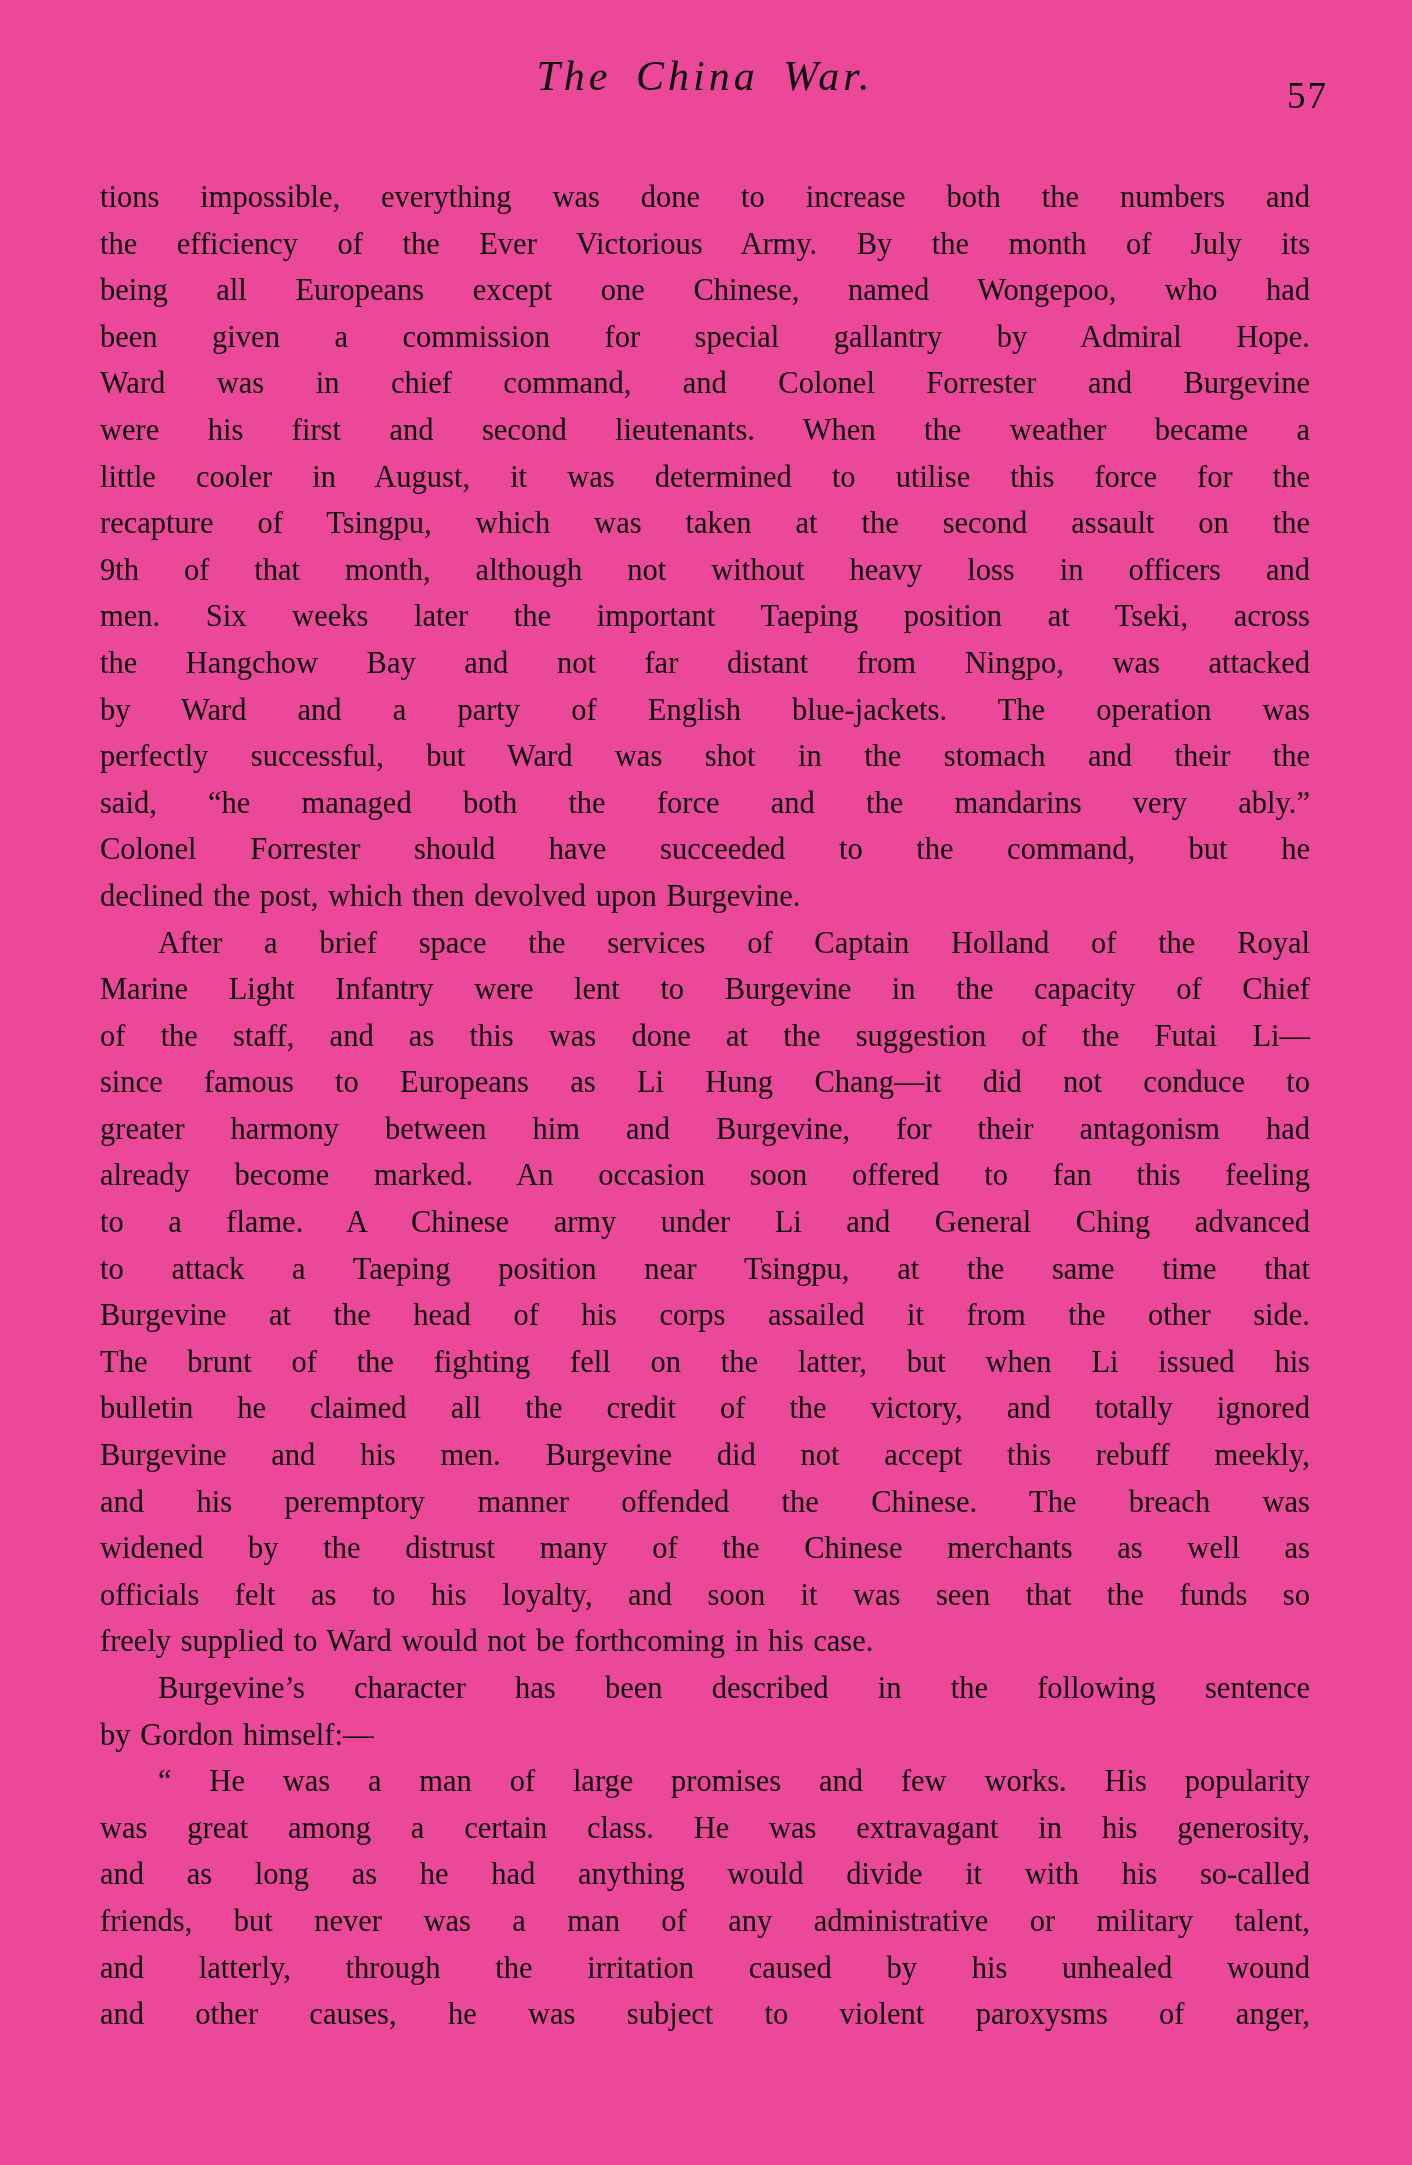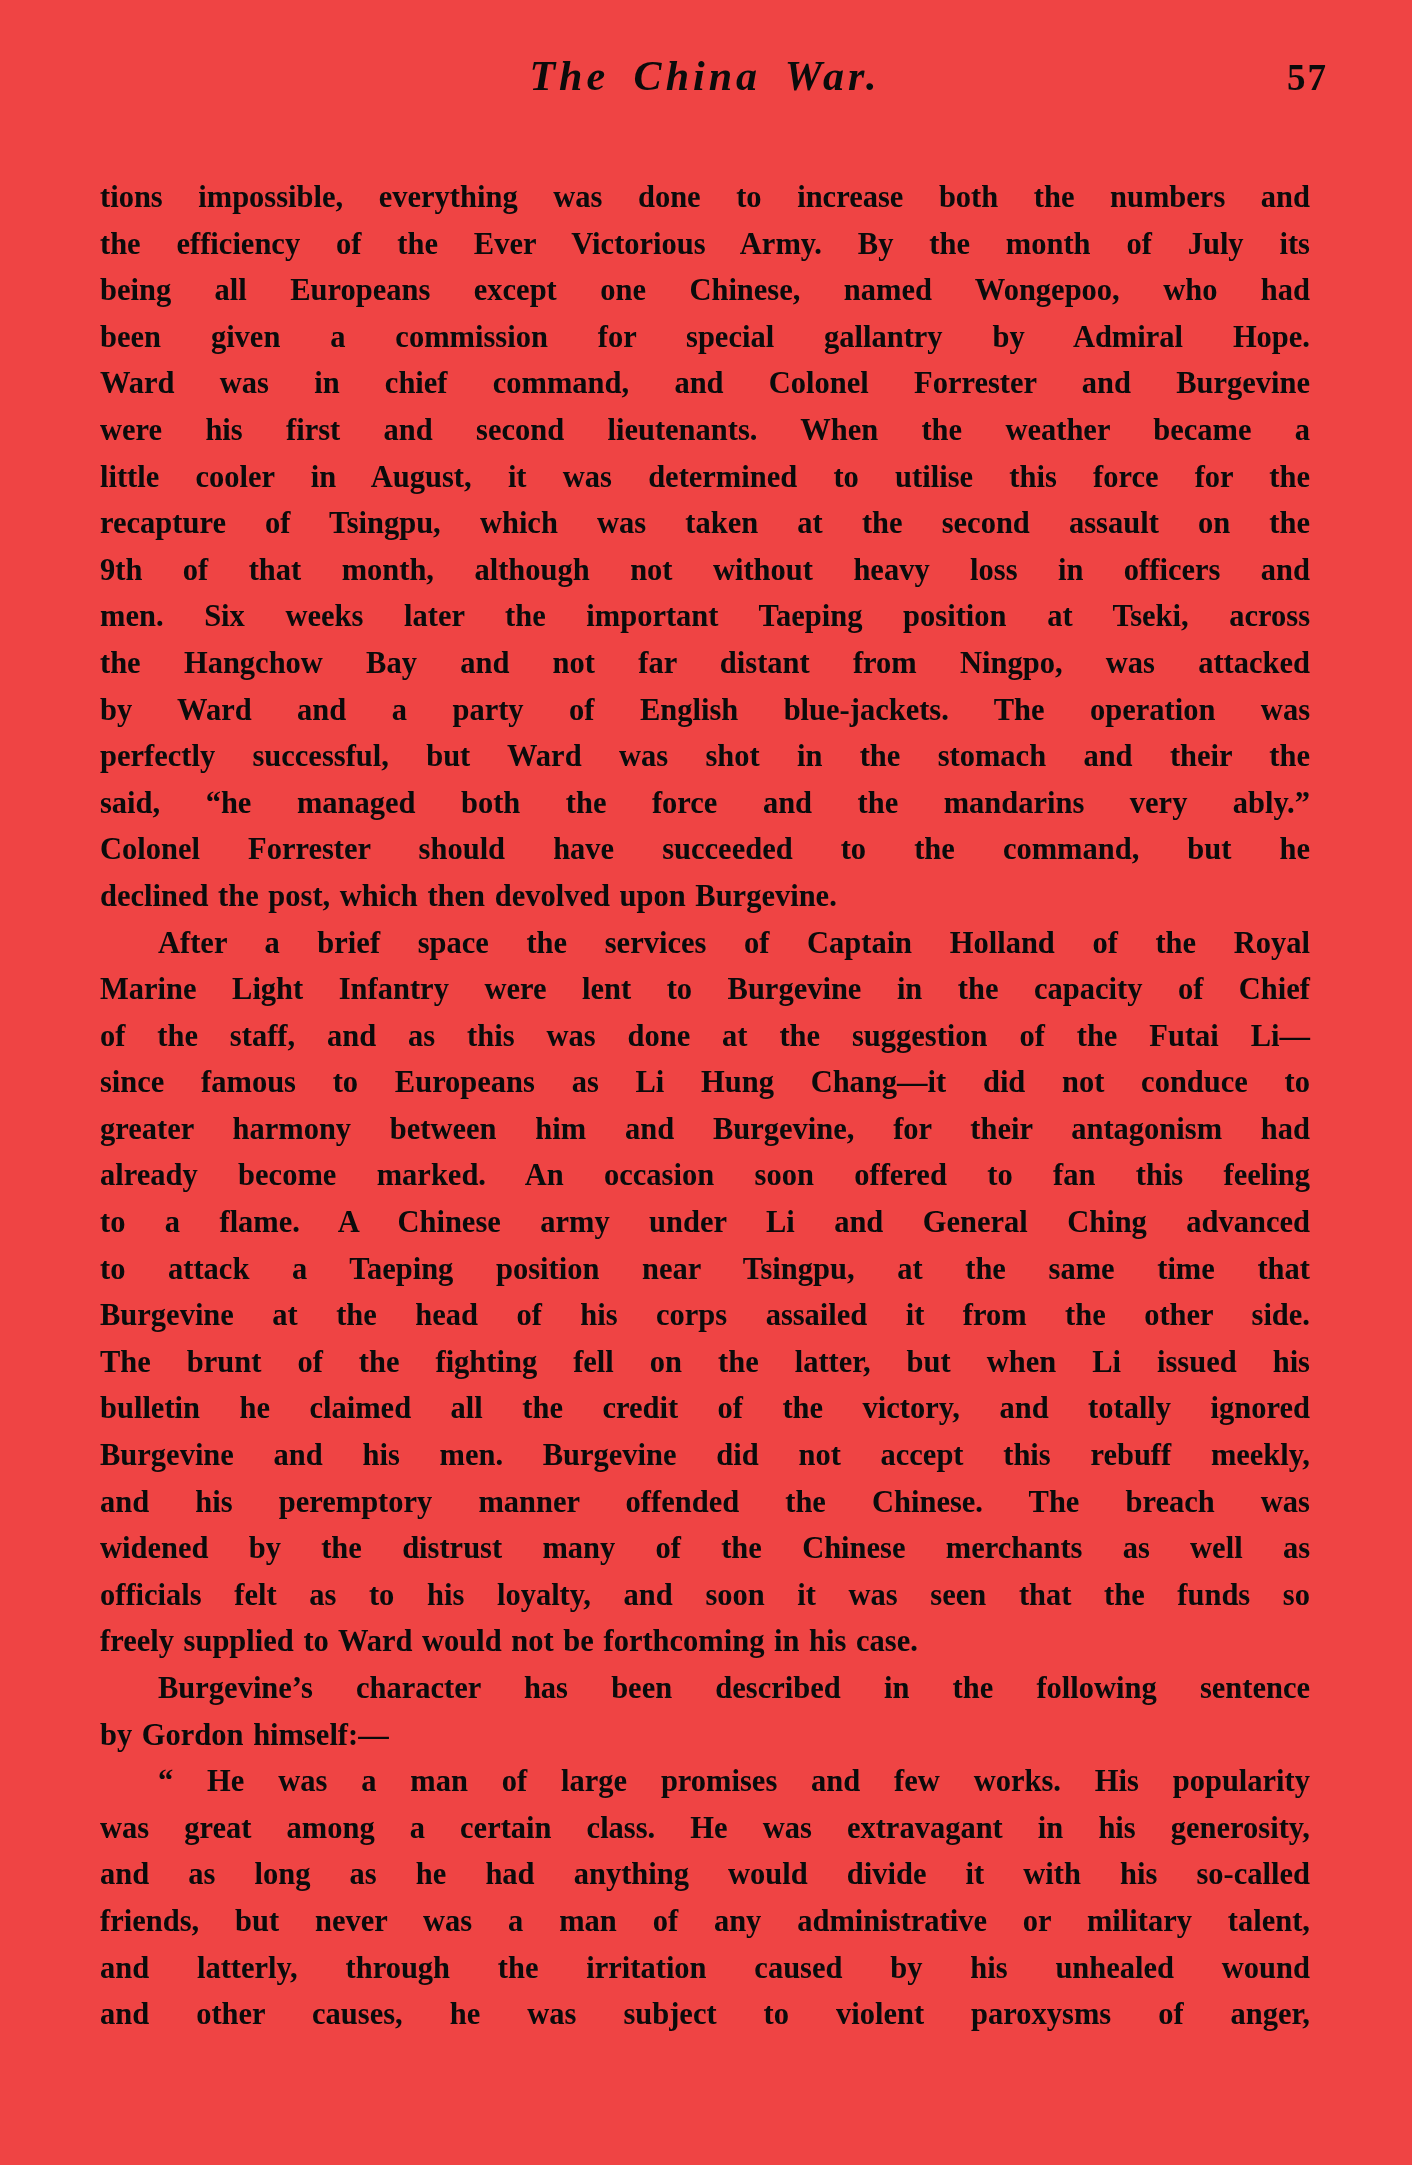--- a/index.html
+++ b/index.html
@@ -4,45 +4,44 @@
 <style>
   html, body {
     margin: 0;
     padding: 0;
     background: #ffffff;
   }
   .page {
     position: relative;
     width: 1412px;
     height: 2165px;
-    background: #ef4444;
+    background: #ec4899;
     color: #0b0b0b;
     font-family: "Liberation Serif", "DejaVu Serif", serif;
     overflow: hidden;
-    font-weight: bold;
   }
   .running-head {
     position: absolute;
     top: 46px;
     left: 100px;
     width: 1210px;
     height: 60px;
   }
   .head-title {
     display: block;
     text-align: center;
     font-style: italic;
     font-size: 42px;
     line-height: 60px;
     letter-spacing: 4px;
     word-spacing: 10px;
   }
   .page-num {
     position: absolute;
-    top: 2px;
+    top: 20px;
     right: -18px;
     font-size: 37px;
     line-height: 60px;
     letter-spacing: 2px;
   }
   .body-text {
     position: absolute;
     top: 150px;
     left: 100px;
     width: 1210px;

